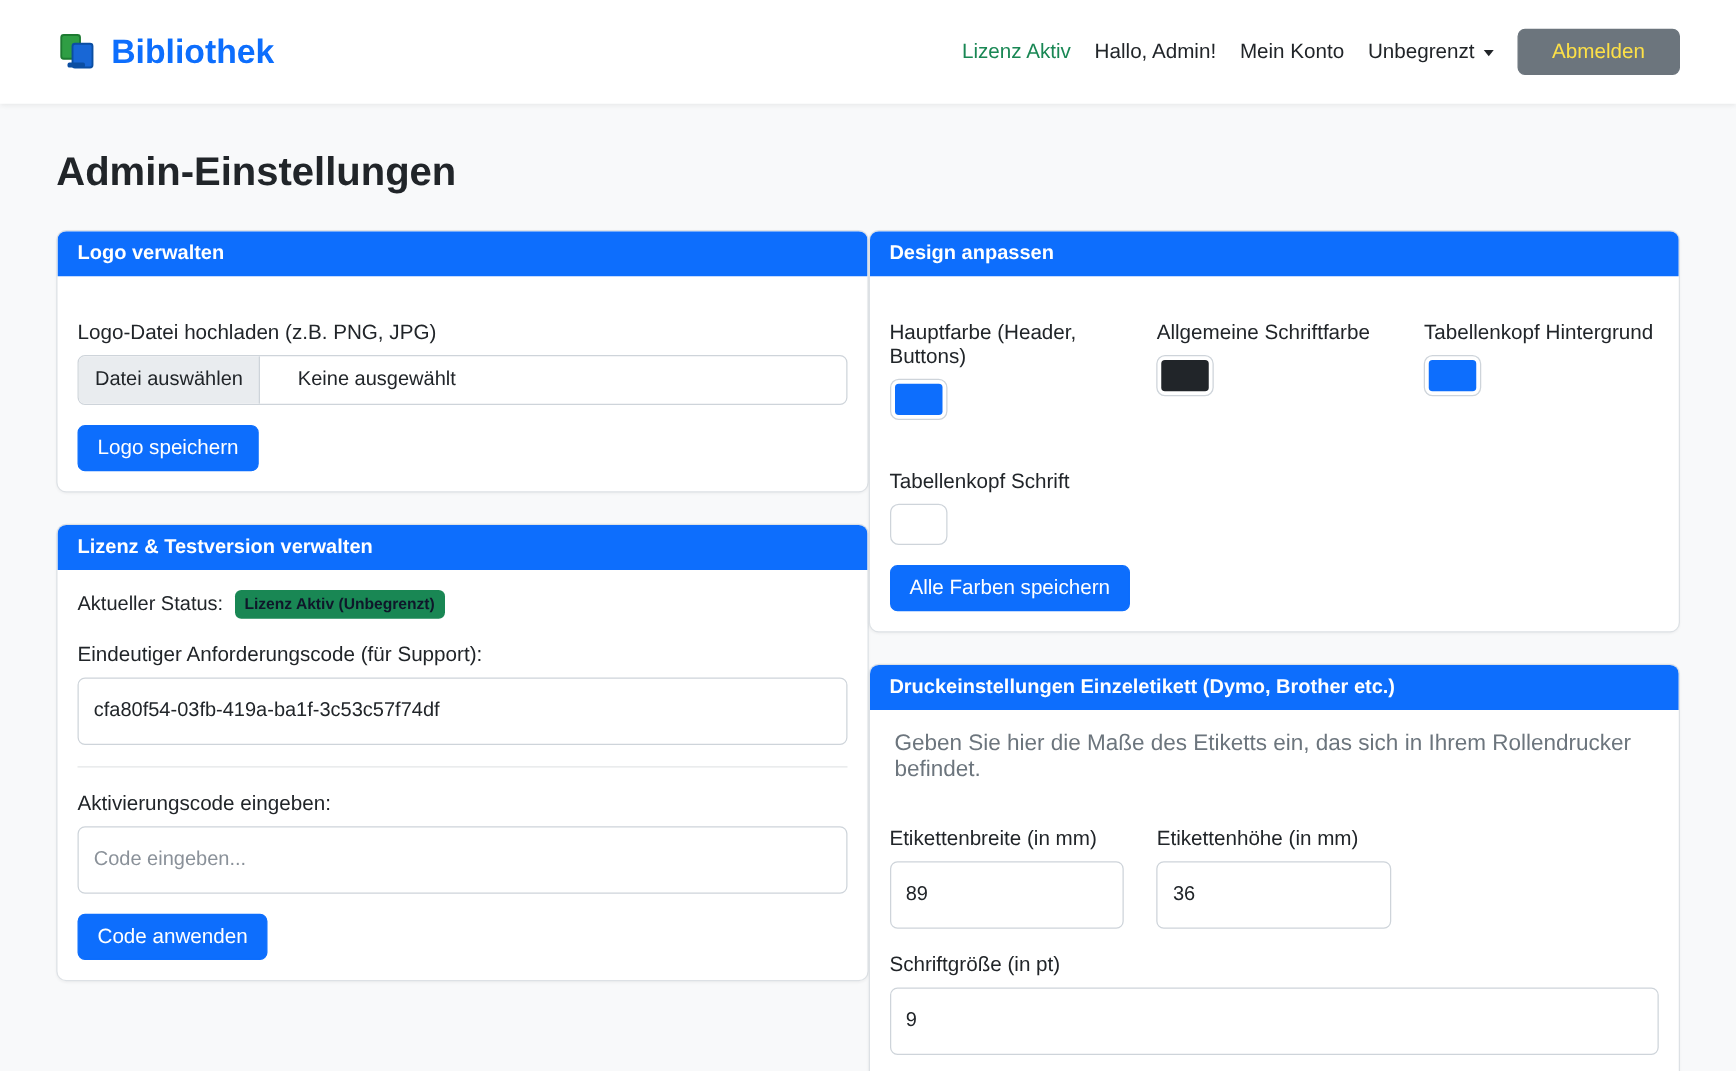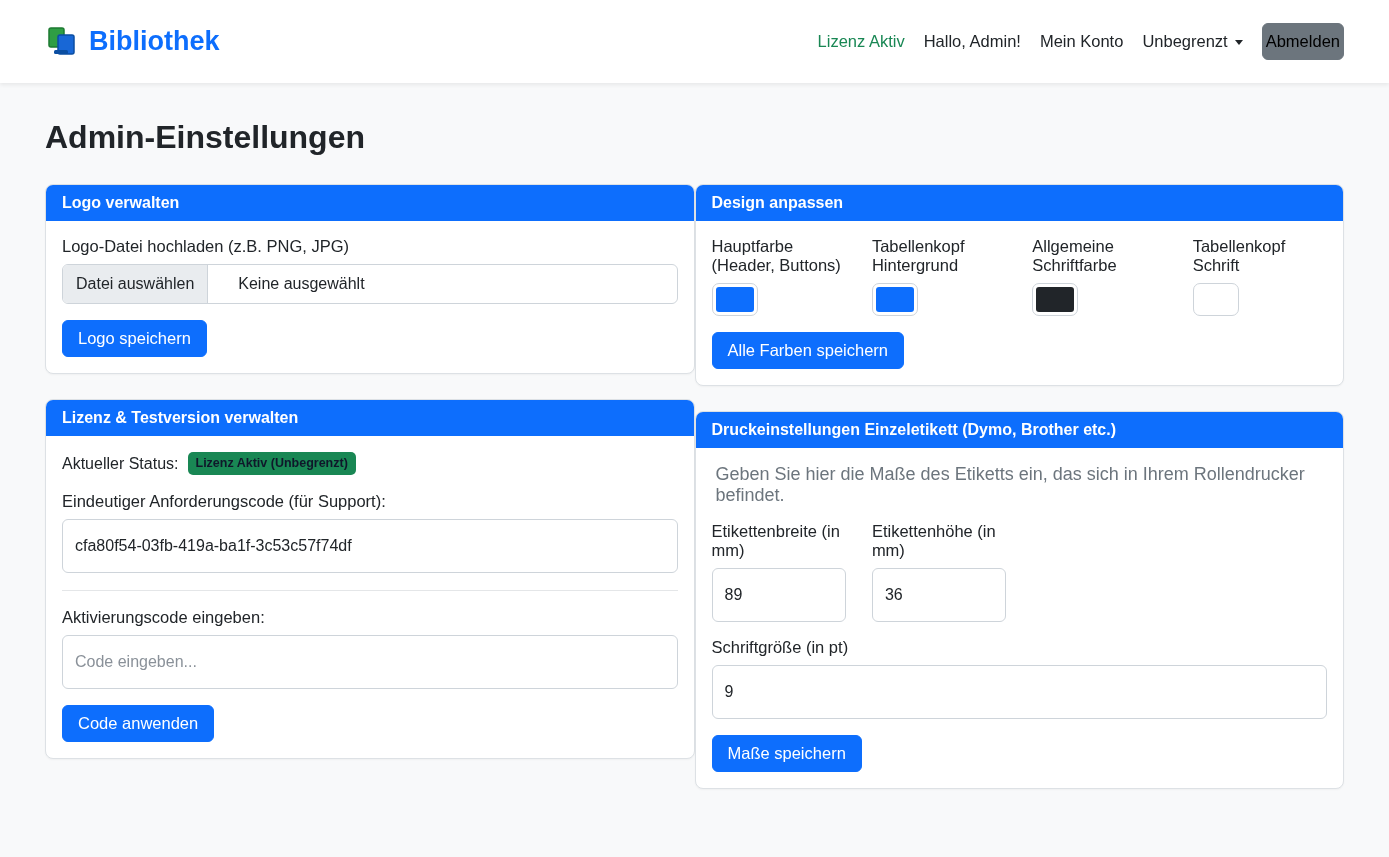--- a/index.html
+++ b/index.html
@@ -63,23 +63,23 @@
     width:0;height:0;
     border-left:4.5px solid transparent;
     border-right:4.5px solid transparent;
     border-top:5px solid currentColor;
     margin-left:7px;
     margin-top:2px;
   }
   .btn-logout{
     background:var(--logout_gray);
     border:1px solid var(--logout_gray);
-    color:#000000;
+    color:#fde047;
     font-size:16.5px;
-    padding:8px 3px;
+    padding:8px 27px;
     border-radius:6px;
     cursor:pointer;
     font-family:inherit;
   }
   
   .container{padding:0 45px 40px;}
   .page-title{
     font-size:32px;
     font-weight:700;
     margin:36px 0 28px;
@@ -105,20 +105,21 @@
     font-weight:700;
     font-size:16px;
     padding:9px 16px;
   }
   .card-body{padding:16px;}
   .form-label{
     display:block;
     margin-bottom:8px;
     font-size:16.5px;
     color:var(--text_dark);
+    margin-top:20px;
   }
   .form-control{
     display:block;
     width:100%;
     height:54px;
     padding:6px 12px;
     font-size:16px;
     font-family:inherit;
     color:var(--text_dark);
     background:#fff;
@@ -181,21 +182,21 @@
     color:#0f172a;
     font-size:12.5px;
     font-weight:700;
     padding:4px 8px;
     border-radius:5px;
     line-height:1.2;
   }
   
   .two-col{
     display:grid;
-    grid-template-columns:1fr 1fr 1fr 1fr;
+    grid-template-columns:1fr 1fr 1fr;
     gap:20px 26px;
   }
   .color-swatch{
     width:46px;
     height:33px;
     border:1px solid var(--border);
     border-radius:7px;
     padding:3px;
     background:#fff;
     cursor:pointer;
@@ -284,30 +285,30 @@
           <div class="two-col">
 
             <div>
               <label class="form-label">Hauptfarbe (Header, Buttons)</label>
               <div class="color-swatch">
                 <div class="swatch-inner" style="background-color: rgb(13, 110, 253);"></div>
               </div>
             </div>
 
             <div>
+              <label class="form-label">Allgemeine Schriftfarbe</label>
+              <div class="color-swatch">
+                <div class="swatch-inner" style="background-color: rgb(33, 37, 41);"></div>
+              </div>
+            </div>
+
+            <div>
               <label class="form-label">Tabellenkopf Hintergrund</label>
               <div class="color-swatch">
                 <div class="swatch-inner" style="background-color: rgb(13, 110, 253);"></div>
-              </div>
-            </div>
-
-            <div>
-              <label class="form-label">Allgemeine Schriftfarbe</label>
-              <div class="color-swatch">
-                <div class="swatch-inner" style="background-color: rgb(33, 37, 41);"></div>
               </div>
             </div>
 
             <div>
               <label class="form-label">Tabellenkopf Schrift</label>
               <div class="color-swatch">
                 <div class="swatch-inner" style="background-color: rgb(255, 255, 255);"></div>
               </div>
             </div>
 

